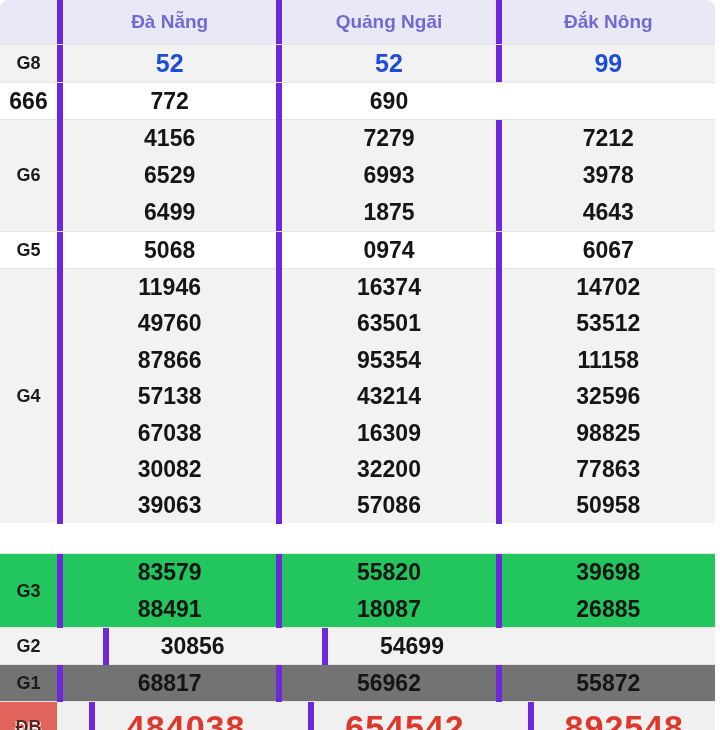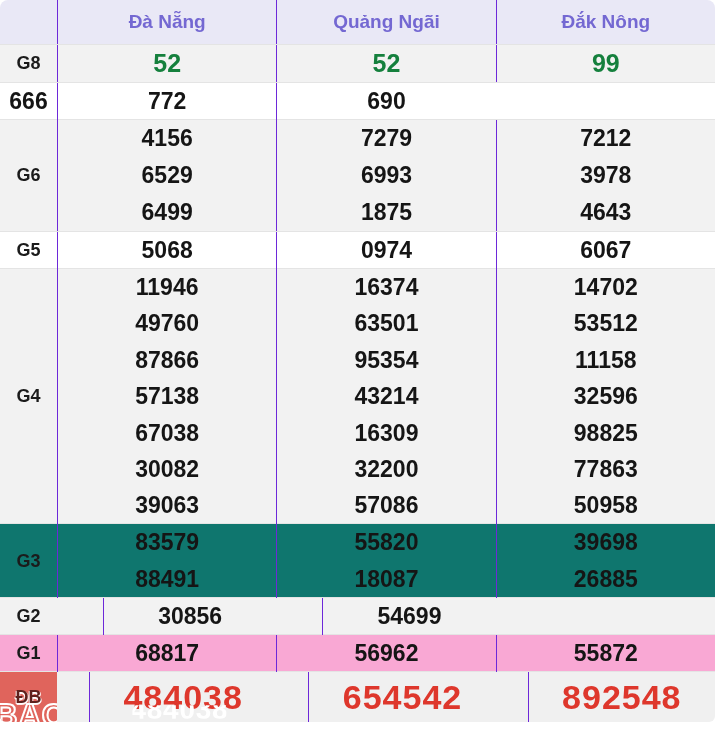--- a/index.html
+++ b/index.html
@@ -10,39 +10,39 @@
   }
   .lottery-table{
     position:relative;width:715px;
     border-radius:8px 8px 6px 6px;overflow:hidden;background:#ffffff;
   }
   .row{display:grid;grid-template-columns:57px 1fr 1fr 1fr;box-sizing:border-box;}
   .row > div{
     display:flex;align-items:center;justify-content:center;
     text-align:center;white-space:pre-line;box-sizing:border-box;
   }
-  .row > div + div{border-left:1px solid #6d28d9;}
+  .row > div + div{border-left:6px solid #6d28d9;}
   .row + .row{border-top:1px solid #e4e4e4;}
 
   .row-header{height:44px;background:#e9e8f6;}
   .row-header .col-head{color:#7468d2;font-size:19px;}
   .row-g8{height:38px;background:#f2f2f2;border-top:1px solid #d9d8e2;}
   .row-g7{height:37px;background:#ffffff;}
   .row-g6{height:112px;background:#f2f2f2;}
   .row-g5{height:37px;background:#ffffff;}
   .row-g4{height:255px;background:#f2f2f2;}
-  .row-g3{height:74px;background:#0f766e;}
+  .row-g3{height:74px;background:#22c55e;margin-top:30px;}
   .row-g2{height:37px;background:#f2f2f2;gap:46px;}
-  .row-g1{height:37px;background:#f9a8d4;}
+  .row-g1{height:37px;background:#737373;}
   .row-db{height:51px;background:#f0f0f0;gap:32px;}
 
   .rlabel{color:#1b1b1b;font-size:18px;}
   .val{color:#151515;font-size:23px;line-height:37px;}
   .row-g4 .val{line-height:36.4px;}
-  .val-red{color:#15803d;font-size:25px;}
+  .val-red{color:#1d4ed8;font-size:25px;}
   .row-db .val{color:#de372c;font-size:34px;letter-spacing:1px;}
 
   
   .db-label{
     position:relative;overflow:hidden;background:#e0645c;
     color:#5e211d;font-size:18px;border-radius:0 0 0 5px;
     text-shadow:-1px 1px 0 rgba(255,255,255,.85),1px 1px 0 rgba(255,255,255,.85),0 2px 0 rgba(255,255,255,.9);
   }
   .db-logo{
     position:absolute;left:-5px;bottom:-9px;

